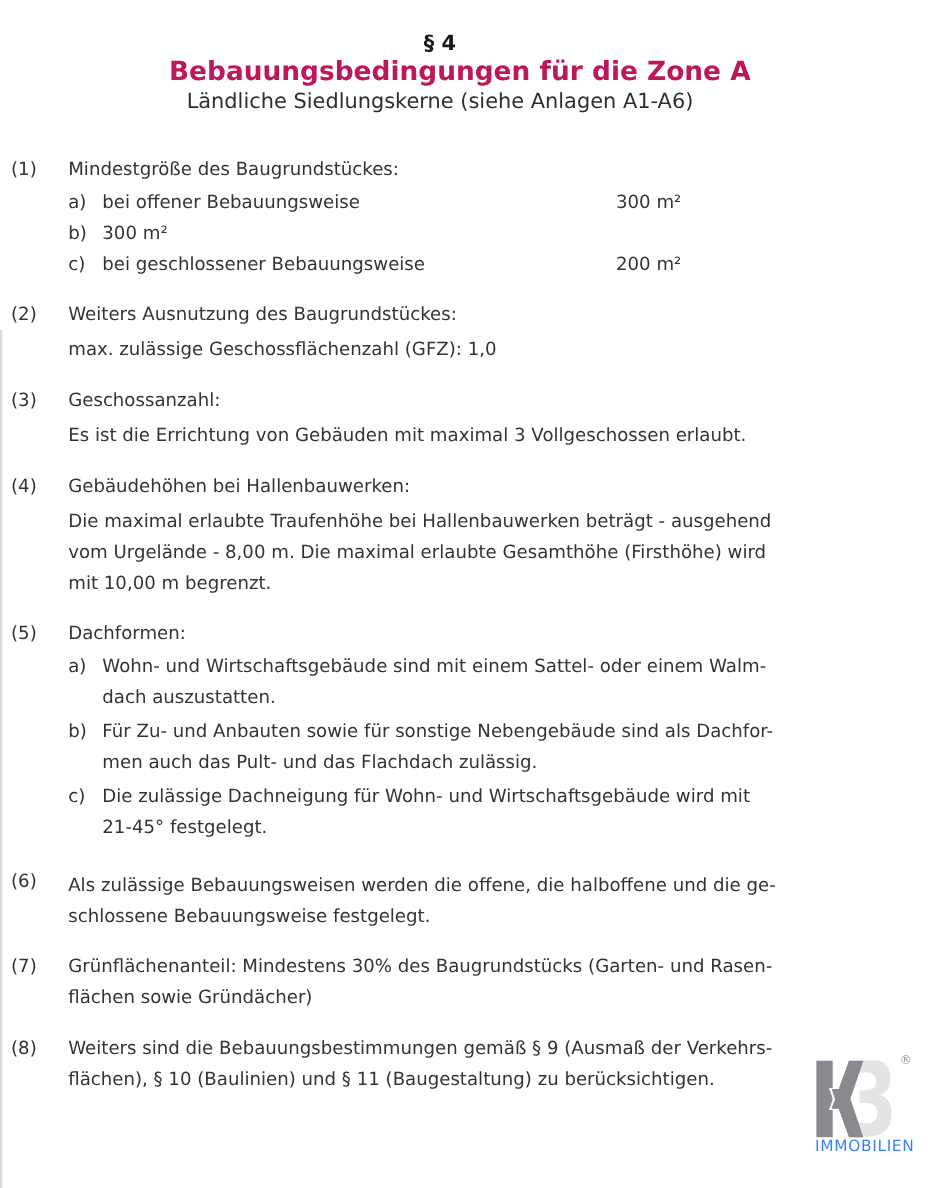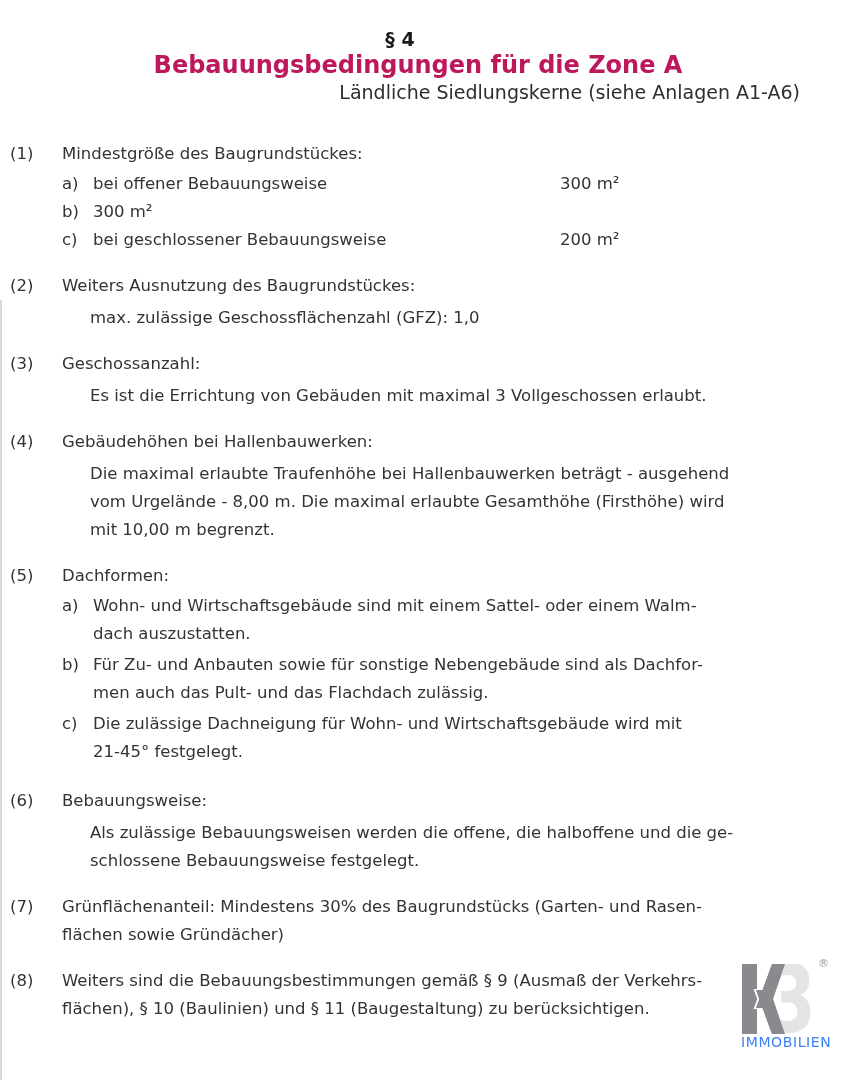--- a/index.html
+++ b/index.html
@@ -12,33 +12,33 @@
     font-family: "DejaVu Sans", "Liberation Sans", sans-serif;
     font-size: 16.5px;
     line-height: 28px;
     color: #333337;
   }
 
   
   .doc-header { padding-top: 26px; width: 800px; text-align: center; }
   .h-section  { font-weight: bold; font-size: 19px; line-height: 26px; color: #1a1a1d; }
   .h-title    { font-weight: bold; font-size: 24px; line-height: 27px; color: #be185d; padding-left: 36px; }
-  .h-subtitle { font-size: 19px; line-height: 27px; color: #2e2e32; text-align: right; }
+  .h-subtitle { font-size: 19px; line-height: 27px; color: #2e2e32; }
 
   
   .doc { margin-top: 34px; }
   .item { display: flex; margin-top: 18px; }
   .item:first-child { margin-top: 0; }
   .num {
     flex: none; width: 62px; padding-left: 10px; box-sizing: border-box;
   }
   .content { flex: none; width: 780px; }
   .item-title { }
   .item-body, .item-text { white-space: pre-line; }
-  .item-body { margin-top: 4px; margin-left: 28px; }
+  .item-body { margin-top: 4px; }
 
   .sublist { margin-top: 2px; }
   .subitem { display: flex; margin-bottom: 3px; }
   .subitem .letter { flex: none; width: 31px; }
   .subitem .subtext { flex: 1; white-space: pre-line; }
   .subitem.val-row .subtext { flex: none; width: 467px; white-space: normal; }
   .subitem.val-row { margin-bottom: 0; }
   .subitem .value { flex: none; }
 
   
@@ -146,21 +146,20 @@
             <span class="subtext">Die zulässige Dachneigung für Wohn- und Wirtschaftsgebäude wird mit
 21-45° festgelegt.</span>
           </div>
         </div>
       </div>
     </div>
 
     <div class="item">
       <div class="num">(6)</div>
       <div class="content">
-        <div class="item-title">Bebauungsweise:</div>
         <div class="item-body">Als zulässige Bebauungsweisen werden die offene, die halboffene und die ge-
 schlossene Bebauungsweise festgelegt.</div>
       </div>
     </div>
 
     <div class="item">
       <div class="num">(7)</div>
       <div class="content">
         <div class="item-text">Grünflächenanteil: Mindestens 30% des Baugrundstücks (Garten- und Rasen-
 flächen sowie Gründächer)</div>

